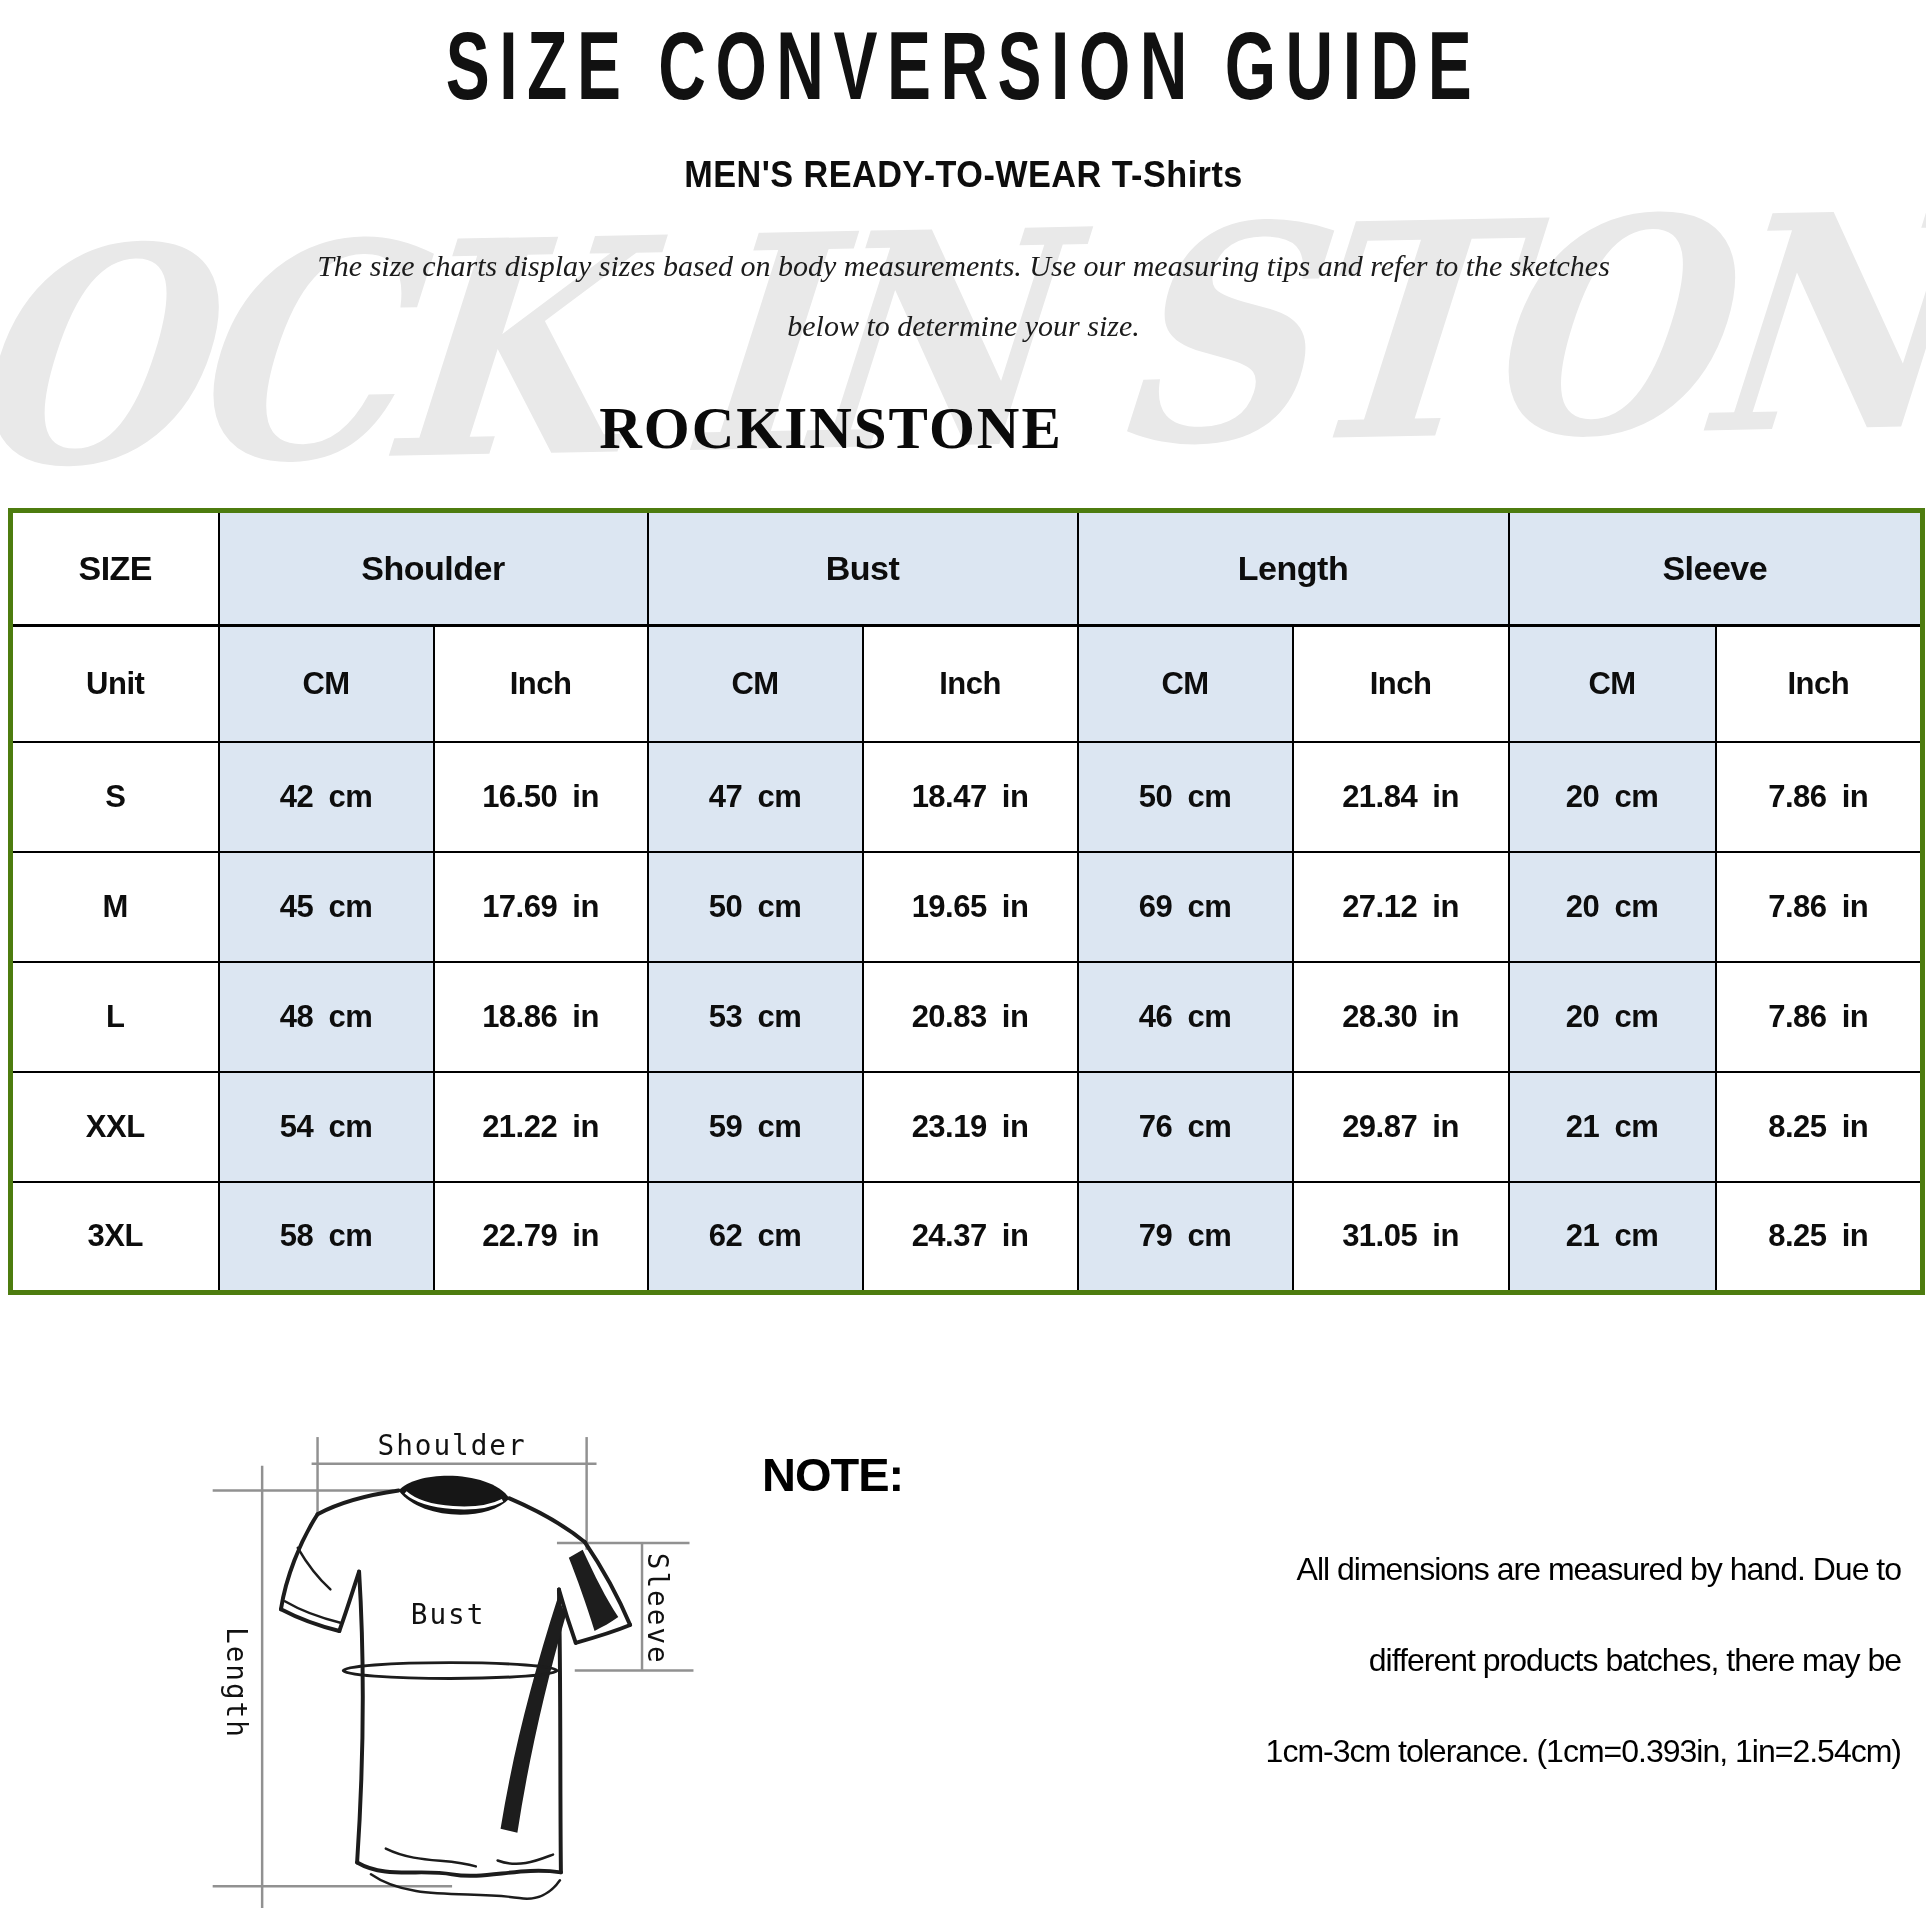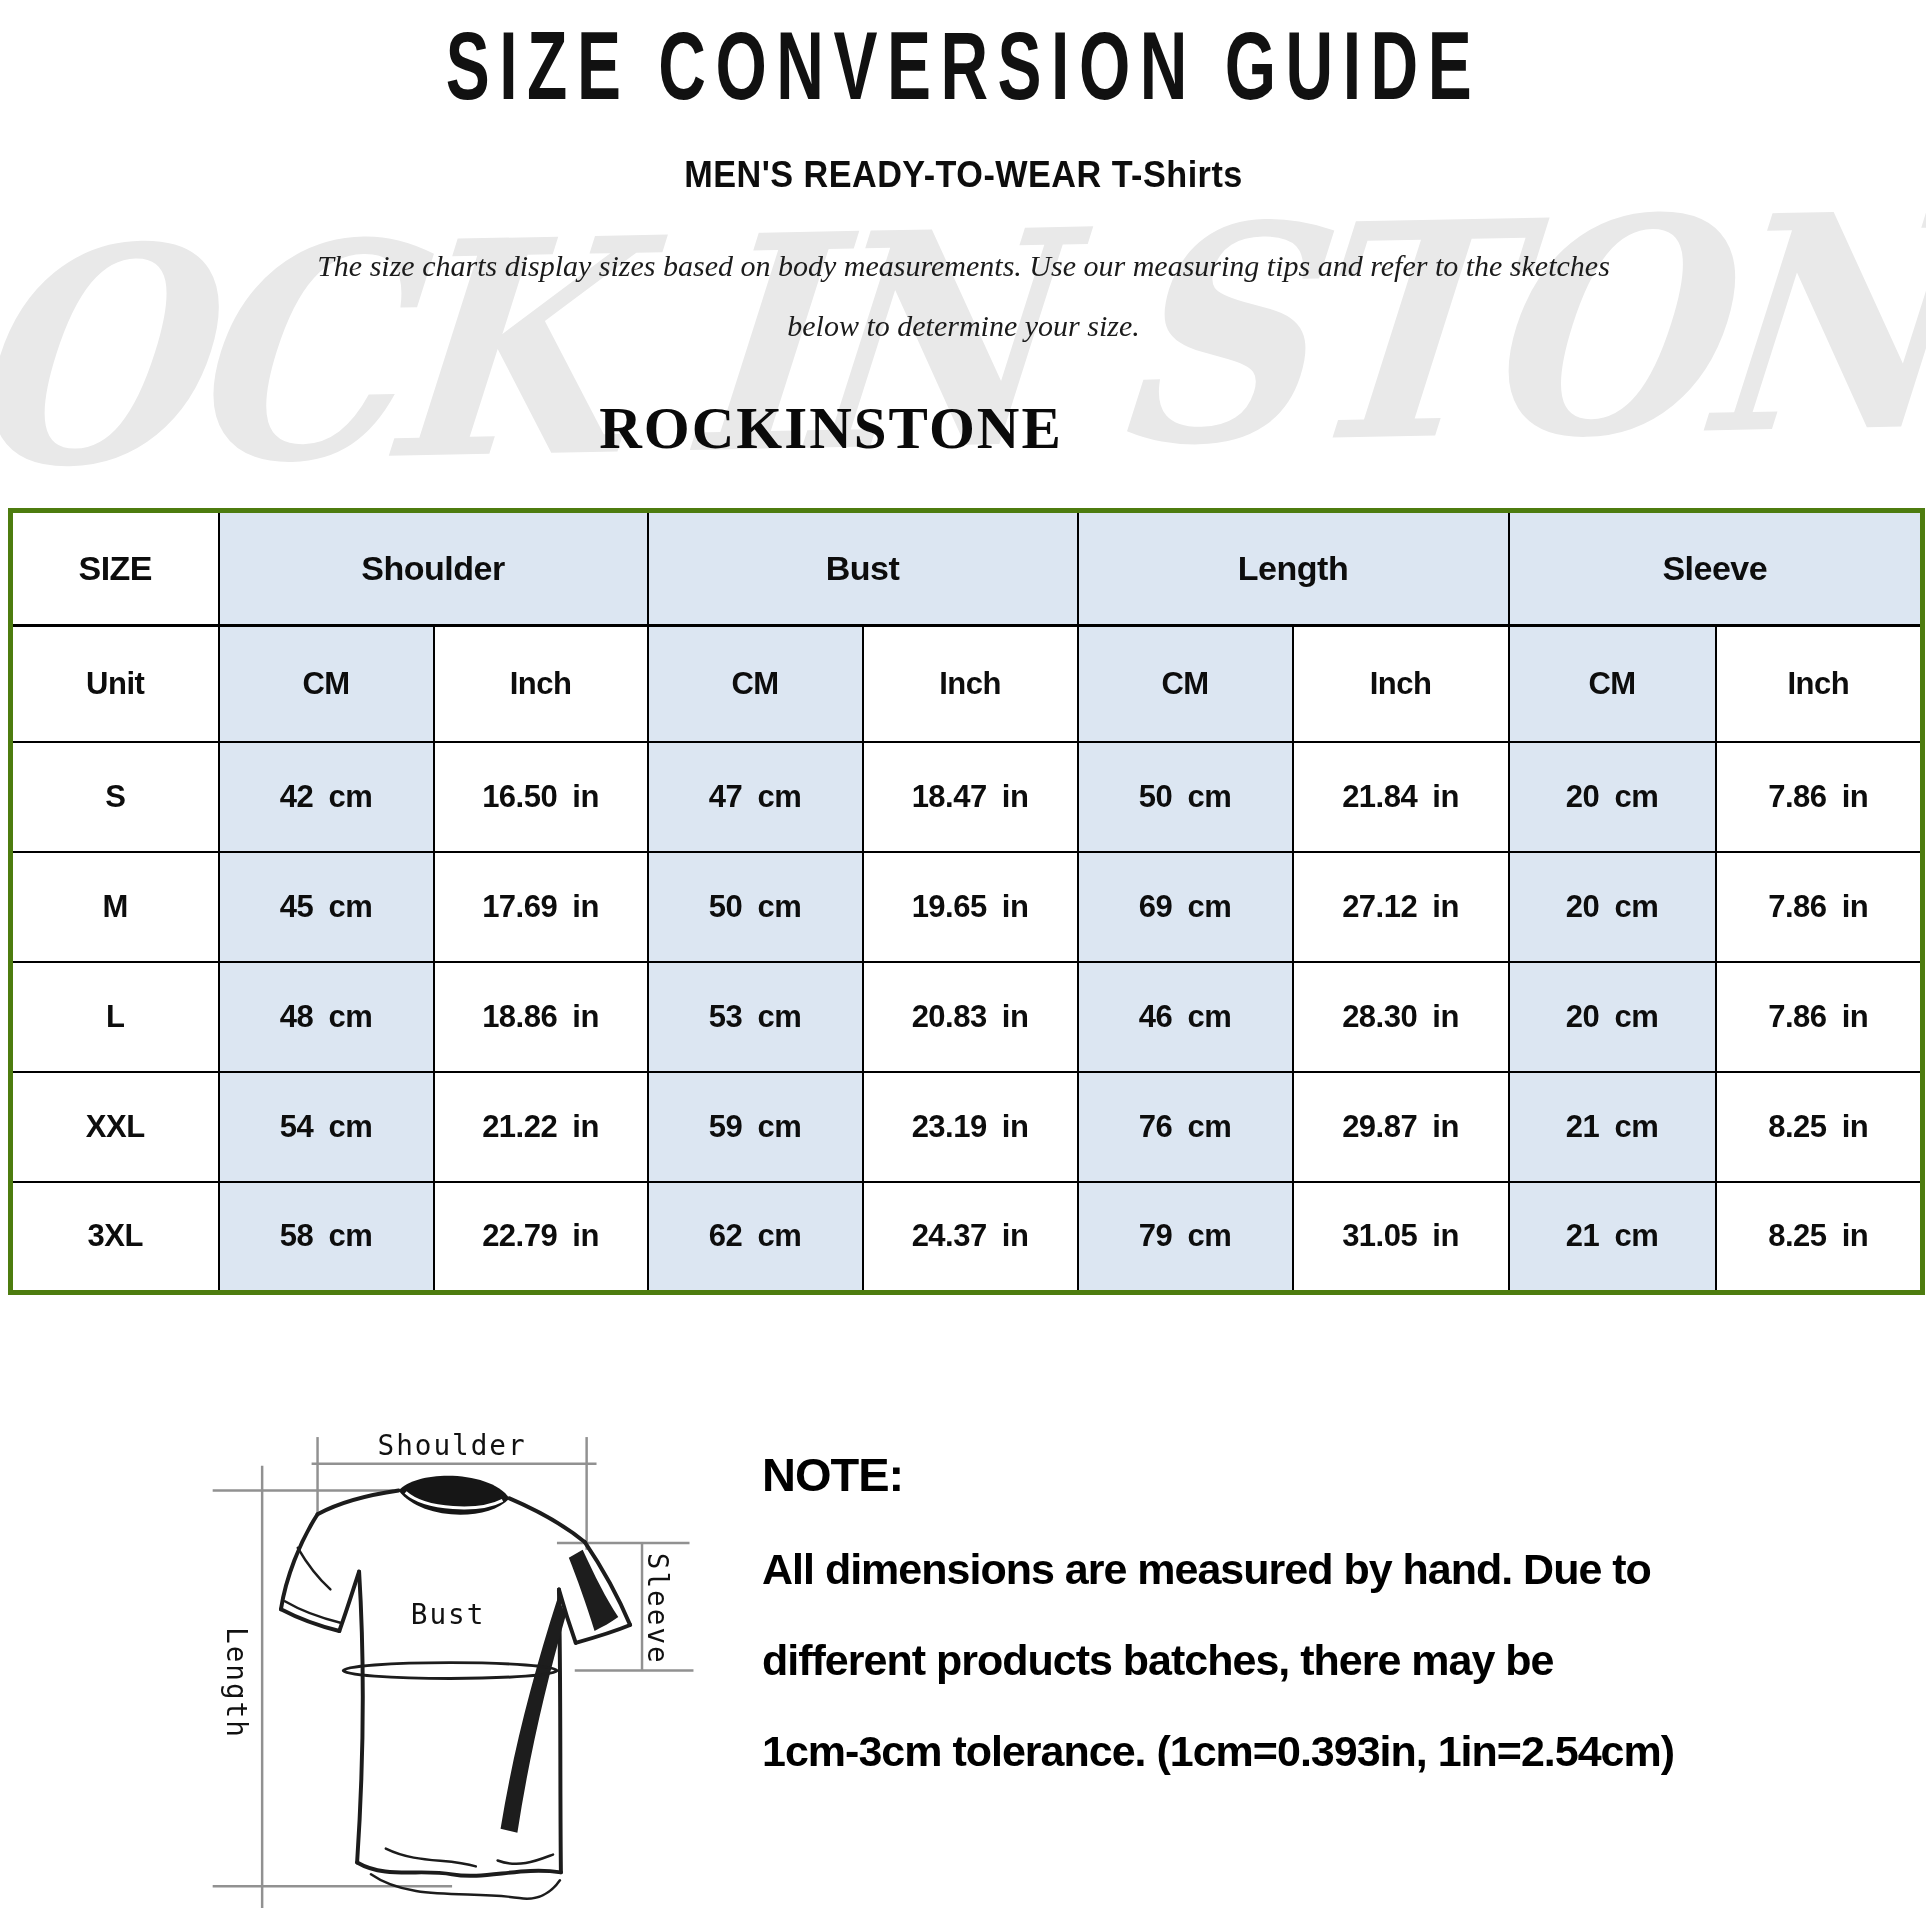--- a/index.html
+++ b/index.html
@@ -50,21 +50,21 @@
   }
   .row-groups th { height:111px; font-size:34px; border-bottom-width:3px; }
   .row-units th { height:114px; font-size:31px; }
   .size-table tbody tr { height:110px; }
   .size-table tbody th, .size-table tbody td { font-size:31px; }
   .blue { background:#dce6f2; }
   .white { background:#ffffff; }
   
   .note { position:absolute; left:762px; top:1447px; width:1139px; z-index:1; }
   .note-heading { margin:0 0 44px 0; font-size:47px; font-weight:bold; letter-spacing:-1px; }
-  .note-line { margin:0 0 44px 0; font-size:43px; font-weight:bold; letter-spacing:-1px; line-height:47px; }
+  .note-line { margin:0 0 44px 0; font-size:32px; font-weight:normal; letter-spacing:-1px; line-height:47px;text-align:right; }
   
   .sketch { position:absolute; left:183px; top:1421px; z-index:1; }
   .dim { stroke:#919191; stroke-width:2.5; fill:none; }
   .ink { stroke:#1c1c1c; stroke-width:4; fill:none; stroke-linecap:round; stroke-linejoin:round; }
   .ink-thin { stroke:#1c1c1c; stroke-width:2.5; fill:none; stroke-linecap:round; }
   .sketch-label { font-family:"DejaVu Sans Mono", monospace; font-size:28px; fill:#111; letter-spacing:2px; }
 </style>
 </head>
 <body>
 

